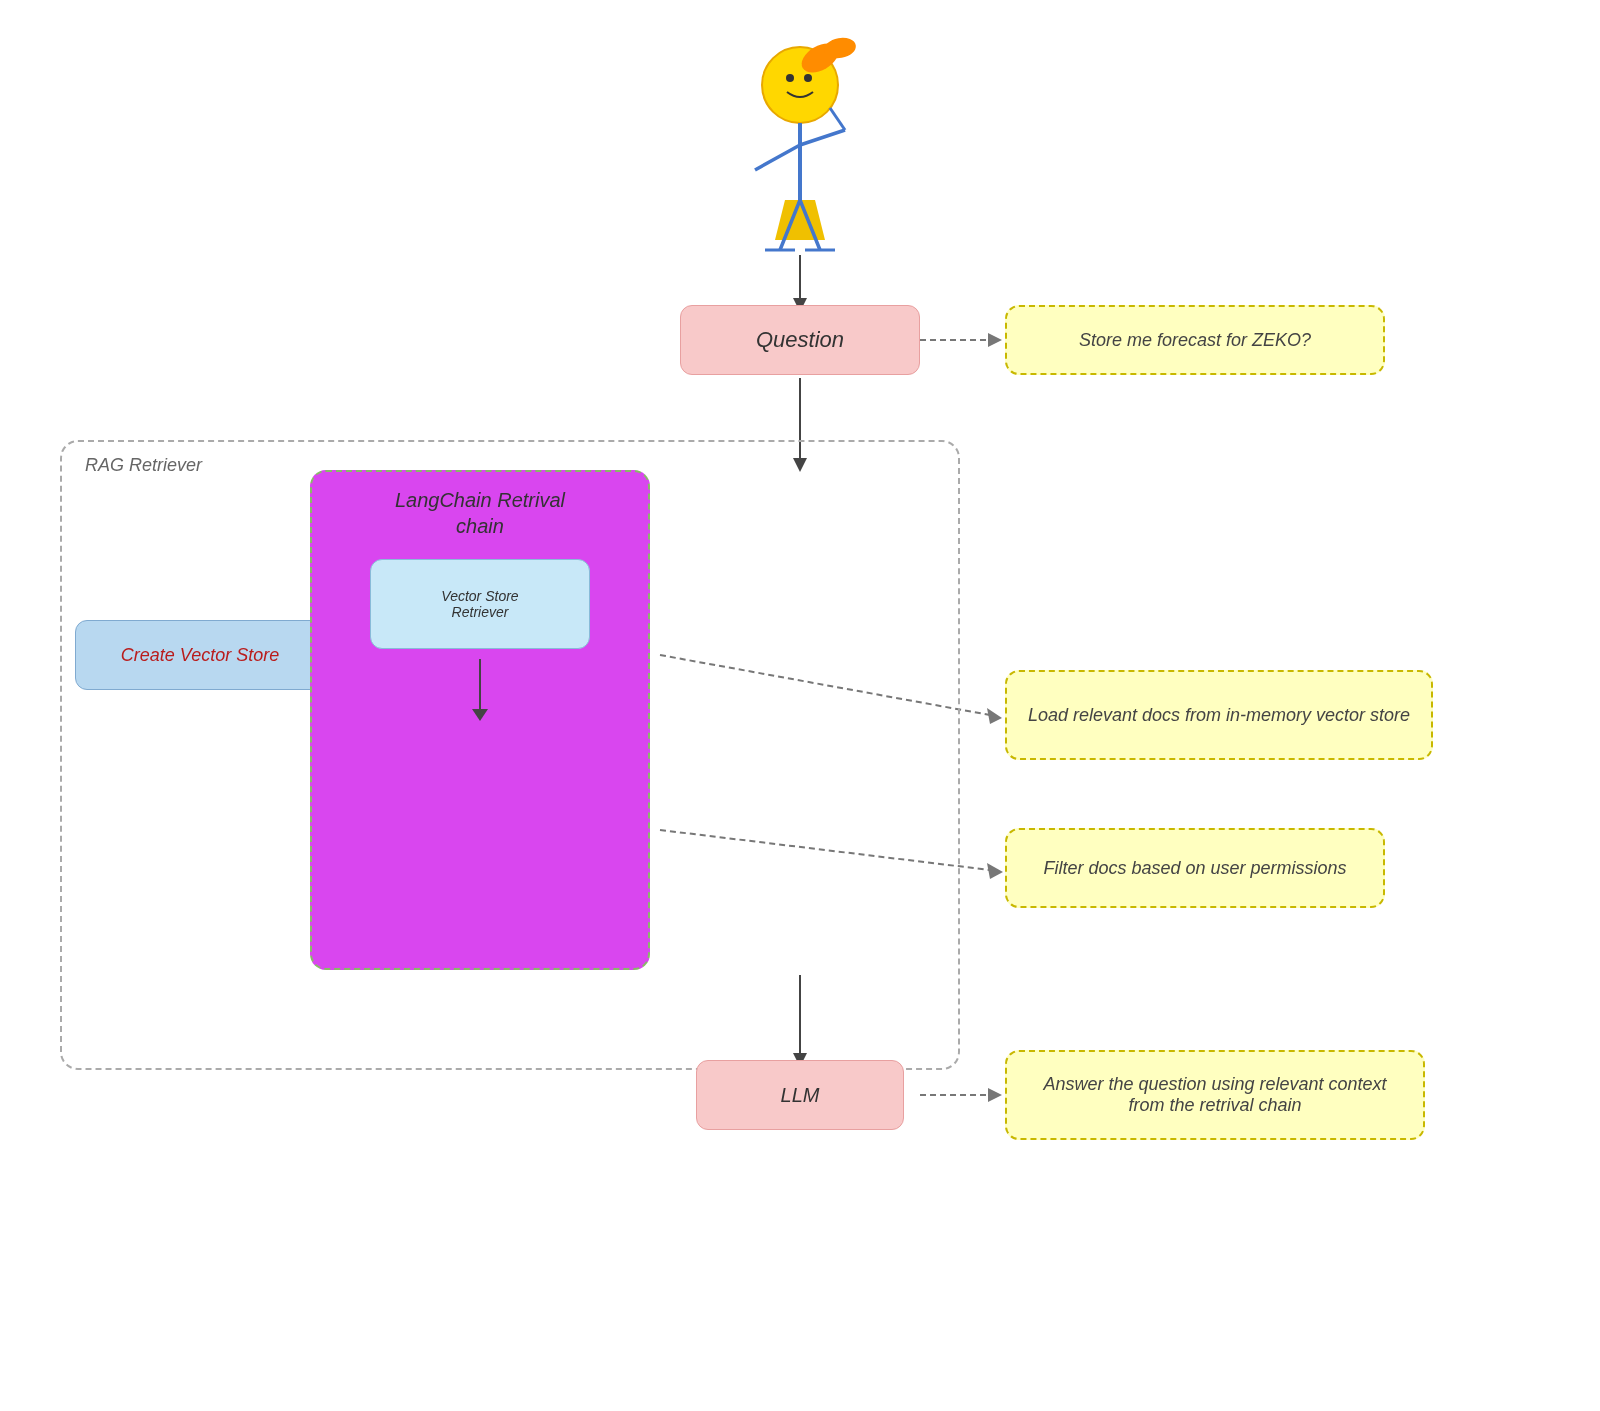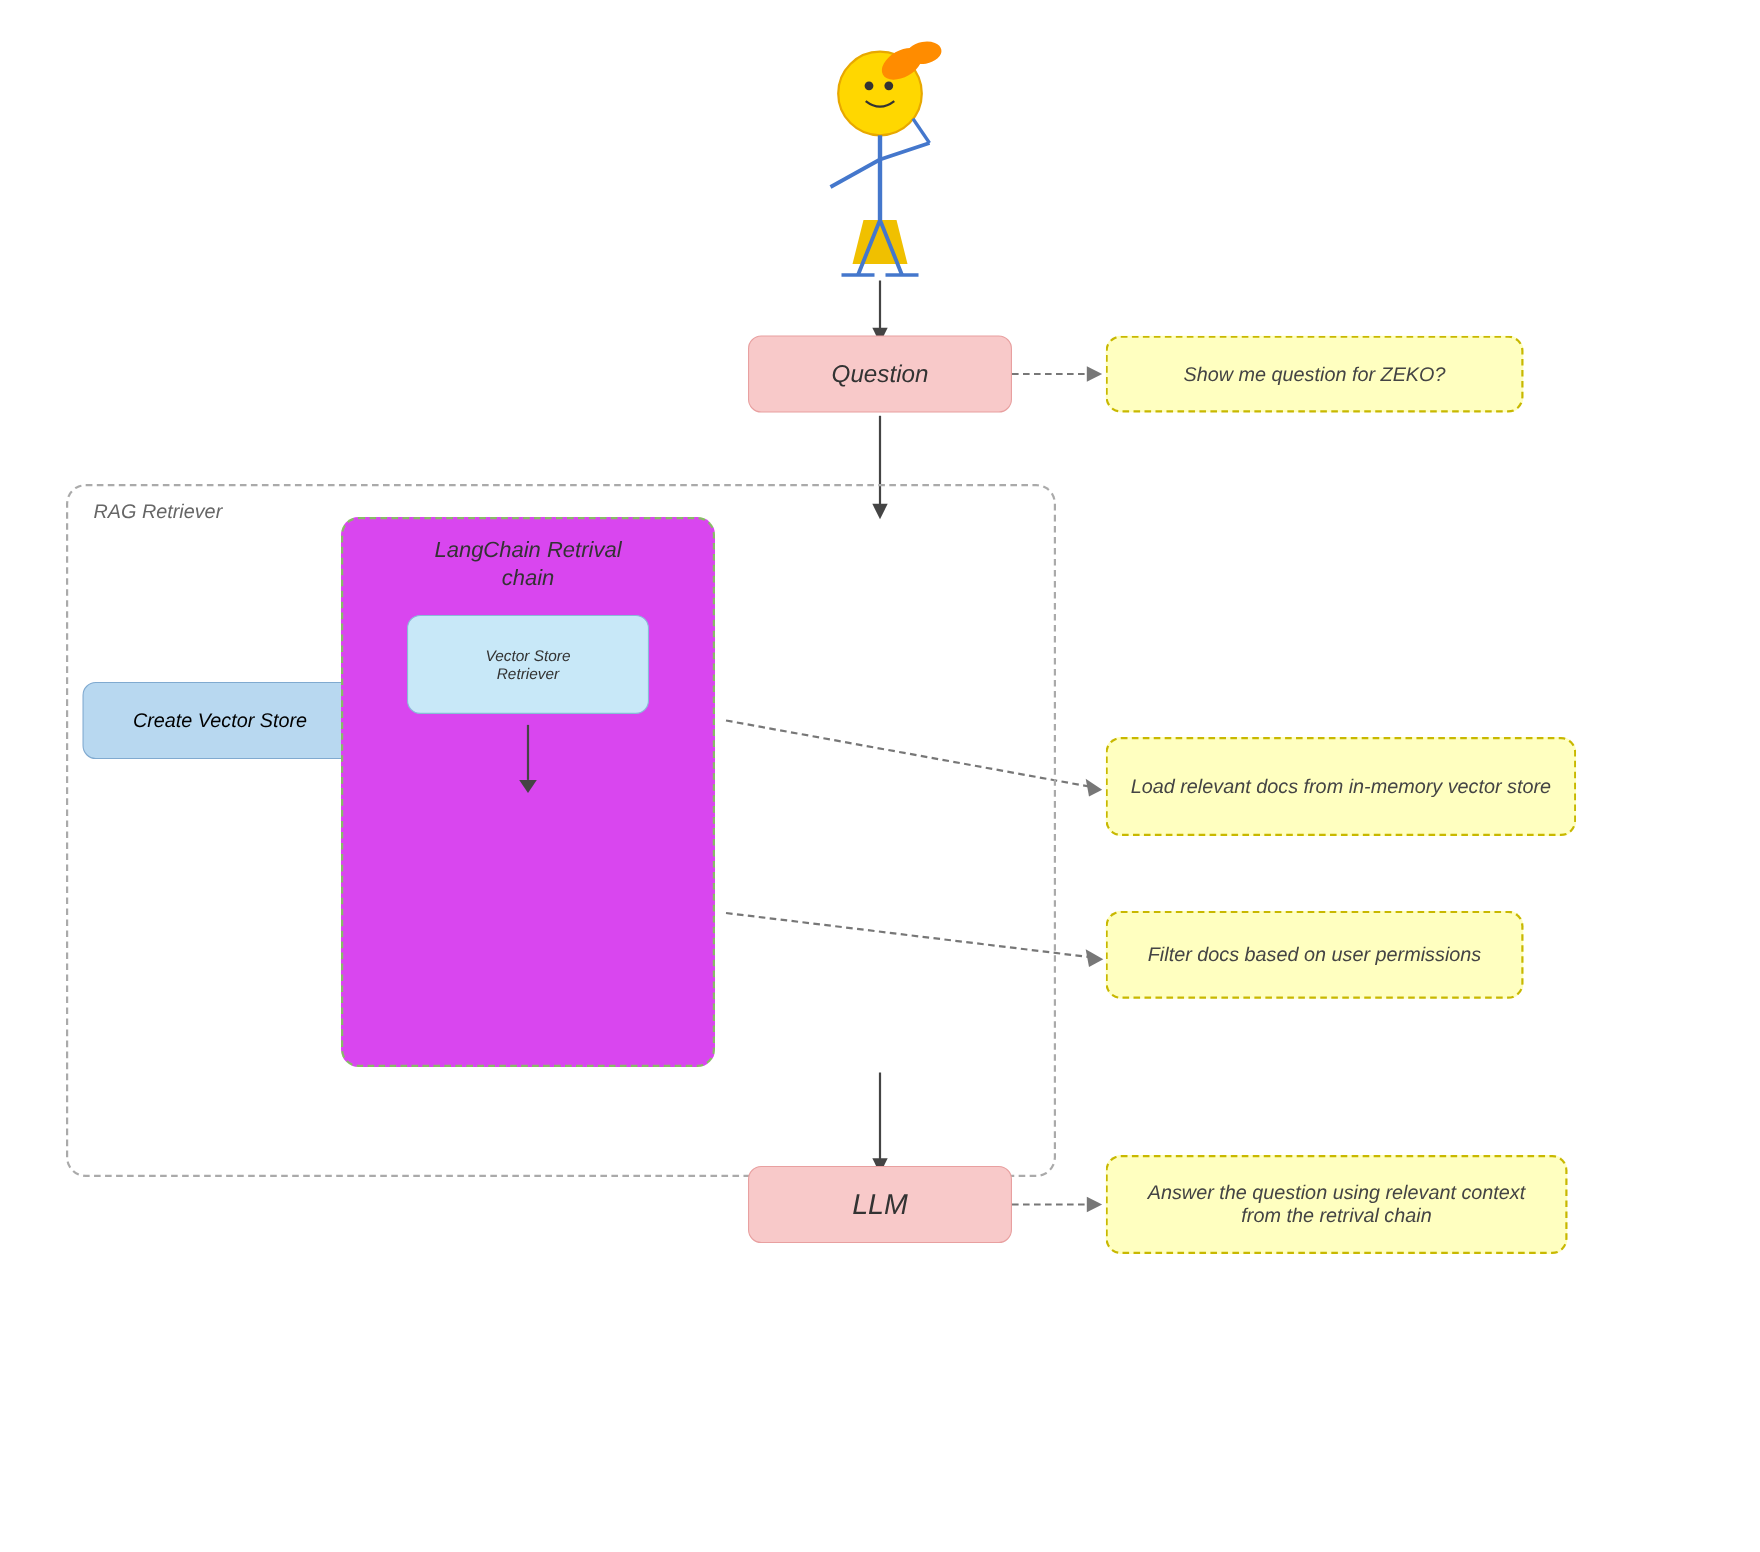--- a/index.html
+++ b/index.html
@@ -104,21 +104,21 @@
       width: 250px;
       height: 70px;
       background: #b8d8f0;
       border-radius: 12px;
       border: 1px solid #80aad0;
       display: flex;
       align-items: center;
       justify-content: center;
       font-size: 18px;
       font-style: italic;
-      color: #000000;
+      color: #b91c1c;
       text-align: center;
     }
 
     
     .inner-box {
       background: #c8e8f8;
       border-radius: 12px;
       border: 1px solid #88bbd8;
       display: flex;
       align-items: center;
@@ -138,26 +138,26 @@
     }
 
     
     .llm-box {
       position: absolute;
       top: 1060px;
       left: 50%;
       transform: translateX(-50%);
       background: #f8c9c9;
       border-radius: 12px;
-      width: 240px;
+      width: 208px;
       height: 70px;
       display: flex;
       align-items: center;
       justify-content: center;
-      font-size: 26px;
+      font-size: 20px;
       font-style: italic;
       color: #333;
       border: 1px solid #e8a0a0;
     }
 
     
     .svg-overlay {
       position: absolute;
       top: 0;
       left: 0;
@@ -250,21 +250,21 @@
       <div style="width:0;height:0;border-left:8px solid transparent;border-right:8px solid transparent;border-top:12px solid #444;"></div>
     </div>
 
   </div>
 
   <div class="llm-box">
     <span>LLM</span>
   </div>
 
   <div class="annotation-box" style="top:305px; left:1005px; width:380px; height:70px;">
-    <span>Show me question for ZEKO?</span>
+    <span>Store me forecast for ZEKO?</span>
   </div>
 
   <div class="annotation-box" style="top:670px; left:1005px; width:428px; height:90px;">
     <span>Load relevant docs from in-memory vector store</span>
   </div>
 
   <div class="annotation-box" style="top:828px; left:1005px; width:380px; height:80px;">
     <span>Filter docs based on user permissions</span>
   </div>
 

